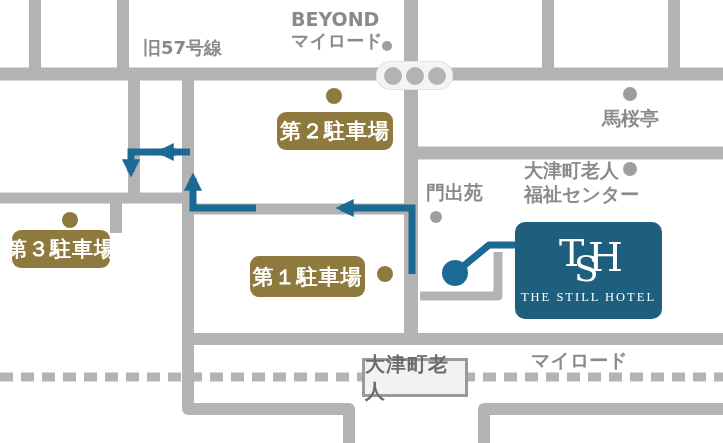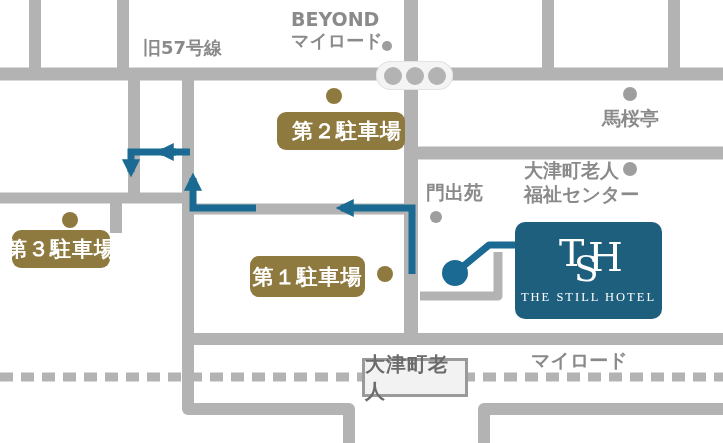--- a/index.html
+++ b/index.html
@@ -99,21 +99,21 @@
     <div>大津町老人</div>
     <div>福祉センター</div>
   </div>
 
   <div class="lbl" style="left:602px;top:106px;font-size:19px;">馬桜亭</div>
 
   <div class="lbl" style="left:426px;top:180px;font-size:19px;">門出苑</div>
 
   <div class="lbl" style="left:531px;top:348px;font-size:19px;">マイロード</div>
 
-  <div class="badge" style="left:277px;top:112px;width:116px;height:38px;padding-left:12px;">第２駐車場</div>
+  <div class="badge" style="left:277px;top:112px;width:116px;height:38px;">第２駐車場</div>
   <div class="badge" style="left:250px;top:256px;width:115px;height:41px;">第１駐車場</div>
   <div class="badge" style="left:12px;top:230px;width:98px;height:38px;">第３駐車場</div>
 
   <div class="station">大津町老人</div>
 
   <div class="hotelbox">
     <div class="monogram">
       <span class="mono-t">T</span>
       <span class="mono-h">H</span>
       <span class="mono-s">S</span>

